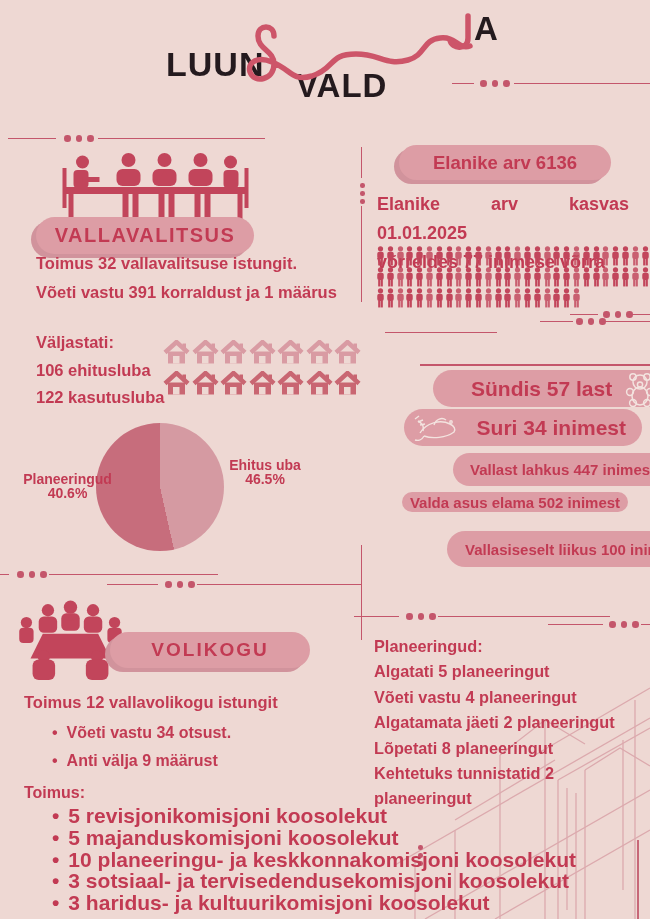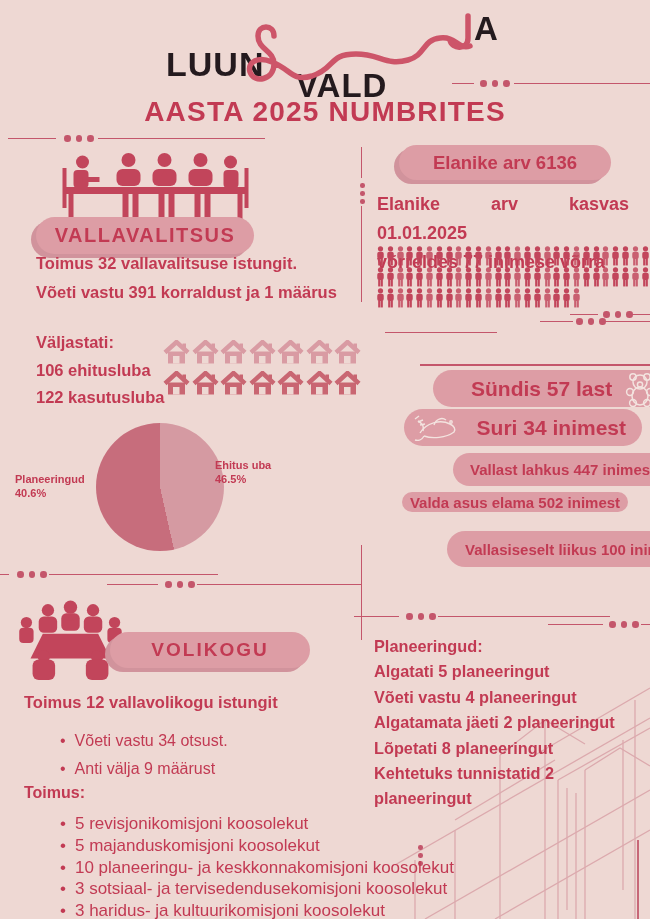--- a/index.html
+++ b/index.html
@@ -17,22 +17,22 @@
   .hdots i,.vdots i{width:6.5px;height:6.5px;border-radius:50%;background:var(--decor);display:block}
   .vdots{position:absolute;display:flex;flex-direction:column;gap:3.5px}
   .vdots.small i{width:4.5px;height:4.5px}
   .vline{position:absolute;border-left:1.8px solid var(--decor)}
   .person-row{position:absolute;display:flex;gap:0.8px;color:var(--icon)}
   .person-row svg:nth-child(3n){opacity:.82}
   .house-row{position:absolute;display:flex;gap:1.5px}
   .house-row.light{color:#d99ba3}
   .house-row.dark{color:#c96672}
   .pie{position:absolute;border-radius:50%}
-  .pie-label{position:absolute;color:var(--crimson);font-weight:700;font-size:11px;line-height:14px;text-align:left}
-  .bullets{position:absolute;color:var(--crimson);font-weight:400;margin:8px;padding:0;list-style:none}
+  .pie-label{position:absolute;color:var(--crimson);font-weight:700;font-size:14px;line-height:14px;text-align:center}
+  .bullets{position:absolute;color:var(--crimson);font-weight:700;margin:0;padding:0;list-style:none}
   .bullets li::before{content:"•";margin-right:9px}
   .justify1{text-align:justify;text-align-last:justify}
   .logo-black{font-weight:700;fill:#241a1e;font-family:"Liberation Sans",sans-serif}
 </style>
 </head>
 <body>
 
 <div id="page">
 
   <svg class="abs" style="left:395px;top:660px" width="255" height="259" viewBox="0 0 255 259">
@@ -62,21 +62,20 @@
   <svg class="abs" style="left:150px;top:6px" width="360" height="96" viewBox="0 0 360 96">
     <text x="16" y="70" class="logo-black" font-size="34" letter-spacing="1">LUUN</text>
     <text x="146" y="91" class="logo-black" font-size="33" letter-spacing="1">VALD</text>
     <text x="324" y="34" class="logo-black" font-size="33">A</text>
     <g stroke="#cd5569" stroke-width="5.5" fill="none" stroke-linecap="round">
       <path d="M124,30 C124,18 108,18 108,30 C108,44 124,44 124,58 C124,74 104,78 100,66 C97,56 108,50 122,56 C142,64 142,76 162,70 C186,62 178,48 206,48 C230,48 236,60 258,54 C276,49 272,34 290,32 C306,30 308,44 320,40"></path>
       <path d="M318,10 L318,32 C318,44 302,44 300,34"></path>
     </g>
   </svg>
 
-  <div class="txt" style="left:0;right:0;top:96px;text-align:center;font-size:28px;letter-spacing:1.2px">AASTA 2025 NUMBRITES</div>
 
   <div class="hline" style="left:452px;top:83px;width:22px"></div>
   <div class="hdots" style="left:480px;top:80px">
       <i></i>
       <i></i>
       <i></i>
     </div>
   <div class="hline" style="left:514px;top:83px;width:136px"></div>
 
   <div class="hline" style="left:8px;top:138px;width:48px"></div>
@@ -828,21 +827,21 @@
     <span>VOLIKOGU</span>
   </div>
 
   <div class="txt" style="left:24px;top:693px;font-size:16.5px">Toimus 12 vallavolikogu istungit</div>
   <ul class="bullets" style="left:52px;top:719px;font-size:16px;line-height:27.5px">
     <li>Võeti vastu 34 otsust.</li>
     <li>Anti välja 9 määrust</li>
   </ul>
 
   <div class="txt" style="left:24px;top:784px;font-size:16px">Toimus:</div>
-  <ul class="bullets" style="left:52px;top:805px;font-size:17px;line-height:21.8px">
+  <ul class="bullets" style="left:52px;top:805px;font-size:21px;line-height:21.8px">
     <li>5 revisjonikomisjoni koosolekut</li>
     <li>5 majanduskomisjoni koosolekut</li>
     <li>10 planeeringu- ja keskkonnakomisjoni koosolekut</li>
     <li>3 sotsiaal- ja tervisedendusekomisjoni koosolekut</li>
     <li>3 haridus- ja kultuurikomisjoni koosolekut</li>
   </ul>
 
   <div class="txt" style="left:374px;top:634px;font-size:16.3px;line-height:25.4px">
     <div>Planeeringud:</div>
     <div>Algatati 5 planeeringut</div>

